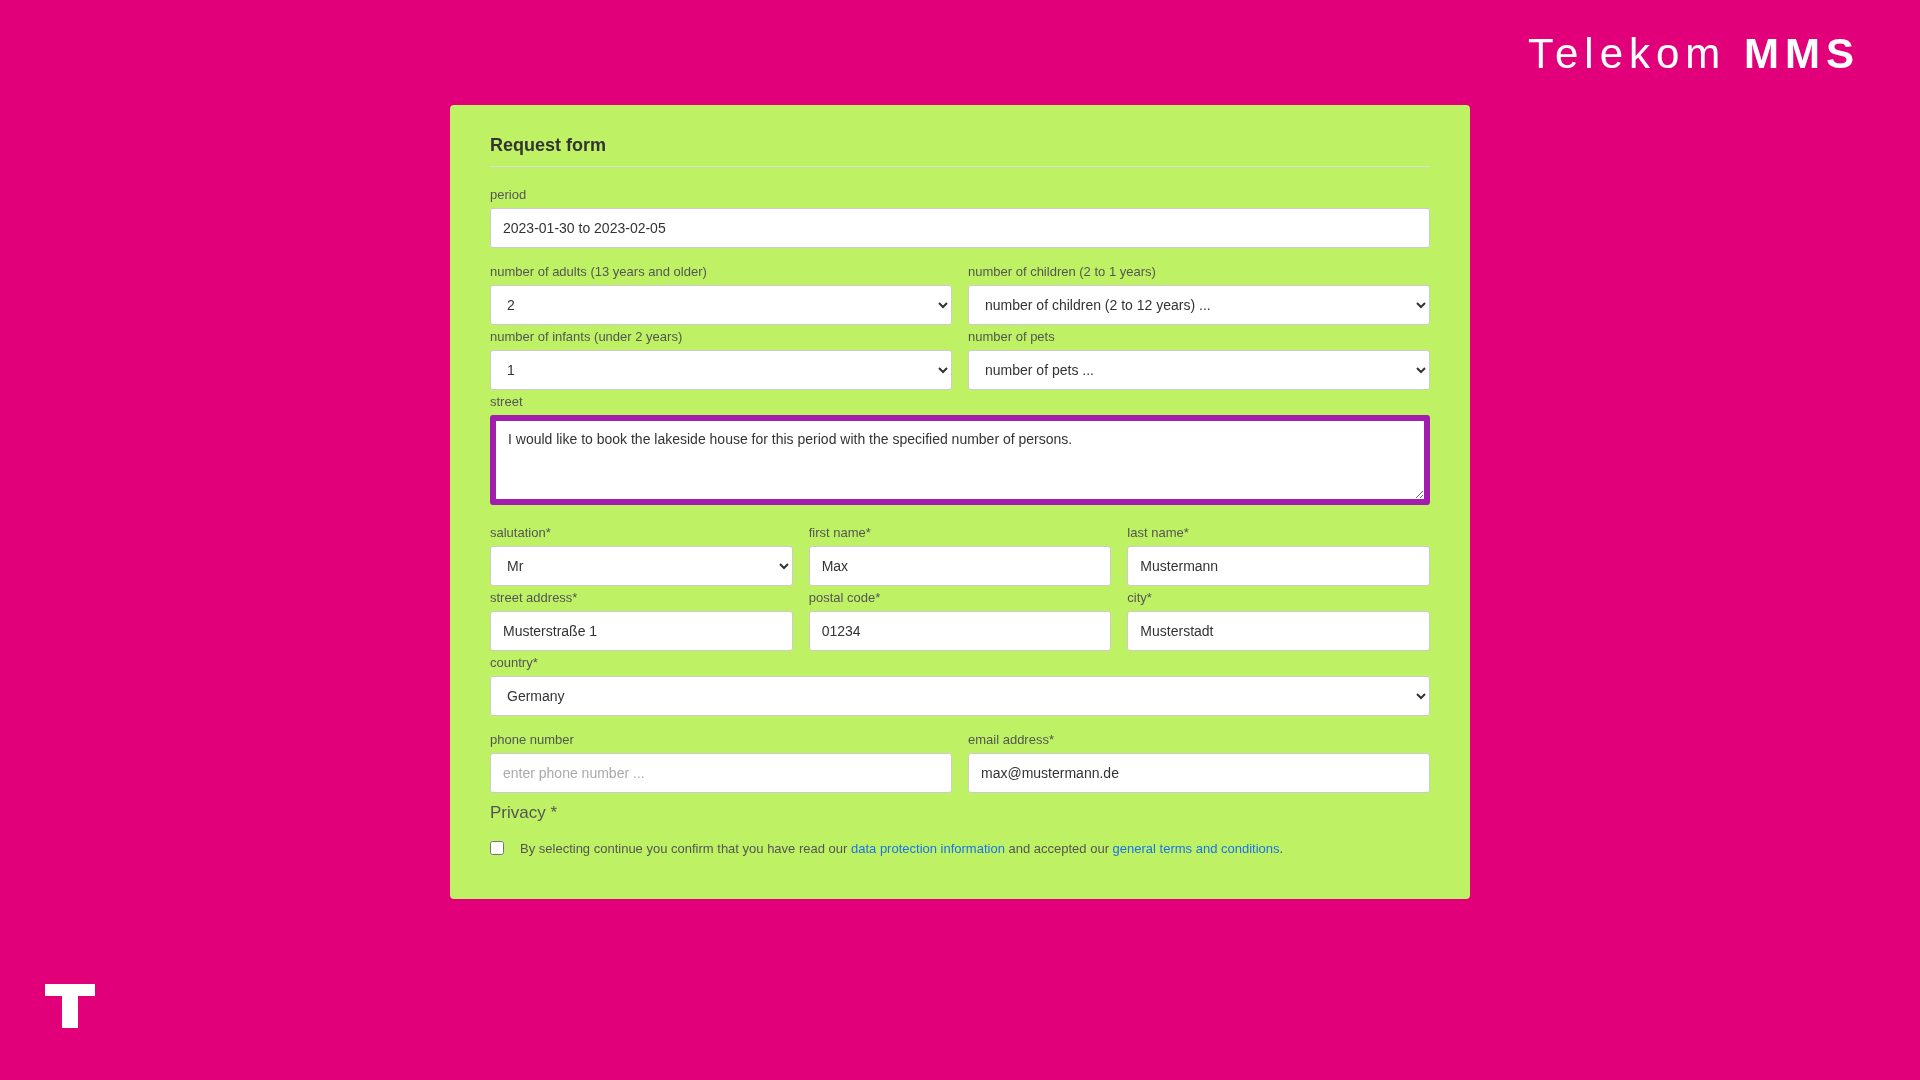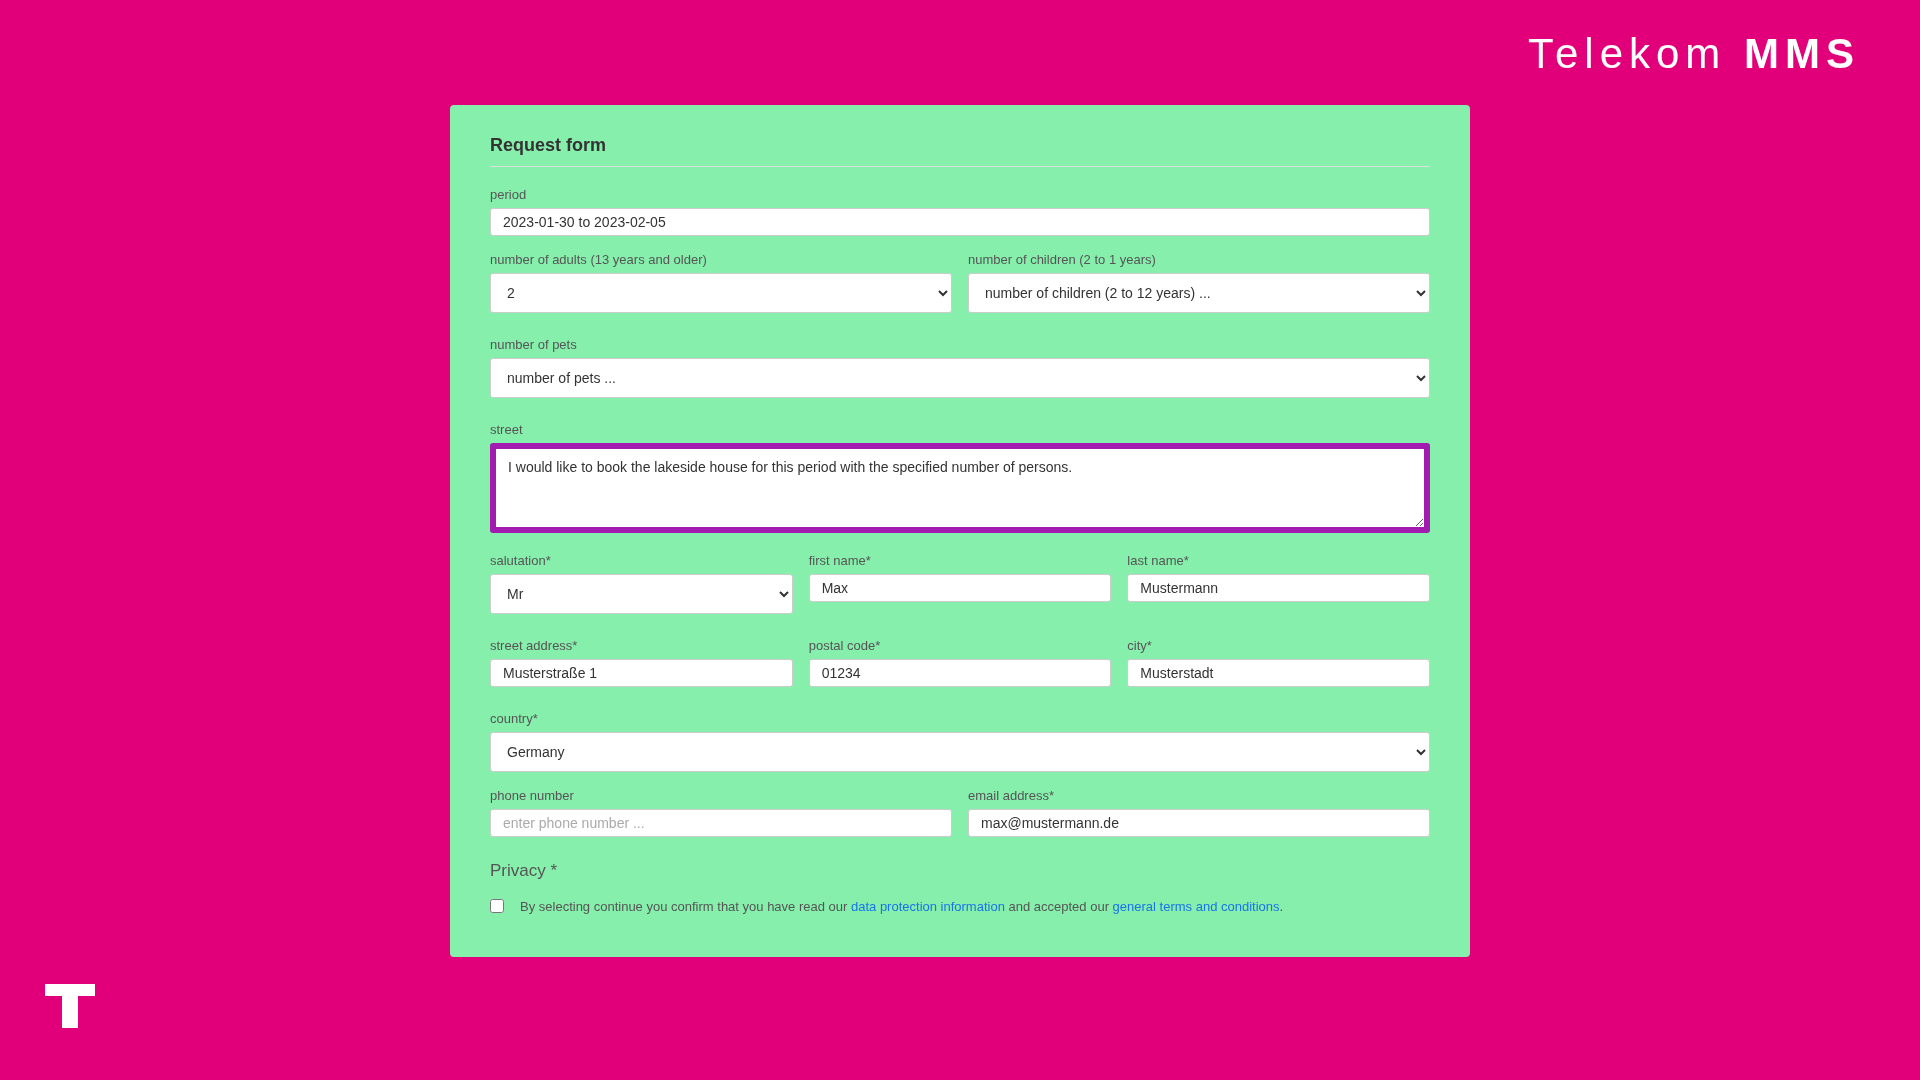--- a/index.html
+++ b/index.html
@@ -49,21 +49,21 @@
       fill: white;
     }
 
     
     .form-card {
       position: absolute;
       top: 105px;
       left: 50%;
       transform: translateX(-50%);
       width: 1020px;
-      background: #86efac;
+      background: #bef264;
       border-radius: 4px;
       padding: 30px 40px 40px 40px;
     }
 
     .form-title {
       font-size: 18px;
       font-weight: 600;
       color: #333;
       margin-bottom: 20px;
       padding-bottom: 10px;
@@ -77,30 +77,30 @@
     .field-label {
       font-size: 13px;
       color: #555;
       margin-bottom: 6px;
       display: block;
     }
 
     .form-row {
       display: flex;
       gap: 16px;
-      margin-bottom: 24px;
+      margin-bottom: 4px;
     }
 
     .form-col {
       flex: 1;
     }
 
     .form-input {
       width: 100%;
-      height: 28px;
+      height: 40px;
       border: 1px solid #ccc;
       border-radius: 3px;
       padding: 0 12px;
       font-size: 14px;
       color: #333;
       background: white;
       outline: none;
     }
 
     .form-select {
@@ -217,20 +217,28 @@
         <option value="" selected="">number of children (2 to 12 years) ...</option>
         <option value="0">0</option>
         <option value="1">1</option>
         <option value="2">2</option>
       </select>
     </div>
   </div>
 
   <div class="form-row">
     <div class="form-col">
+      <label class="field-label">number of infants (under 2 years)</label>
+      <select class="form-select">
+        <option value="1" selected="">1</option>
+        <option value="0">0</option>
+        <option value="2">2</option>
+      </select>
+    </div>
+    <div class="form-col">
       <label class="field-label">number of pets</label>
       <select class="form-select">
         <option value="" selected="">number of pets ...</option>
         <option value="0">0</option>
         <option value="1">1</option>
         <option value="2">2</option>
       </select>
     </div>
   </div>
 

